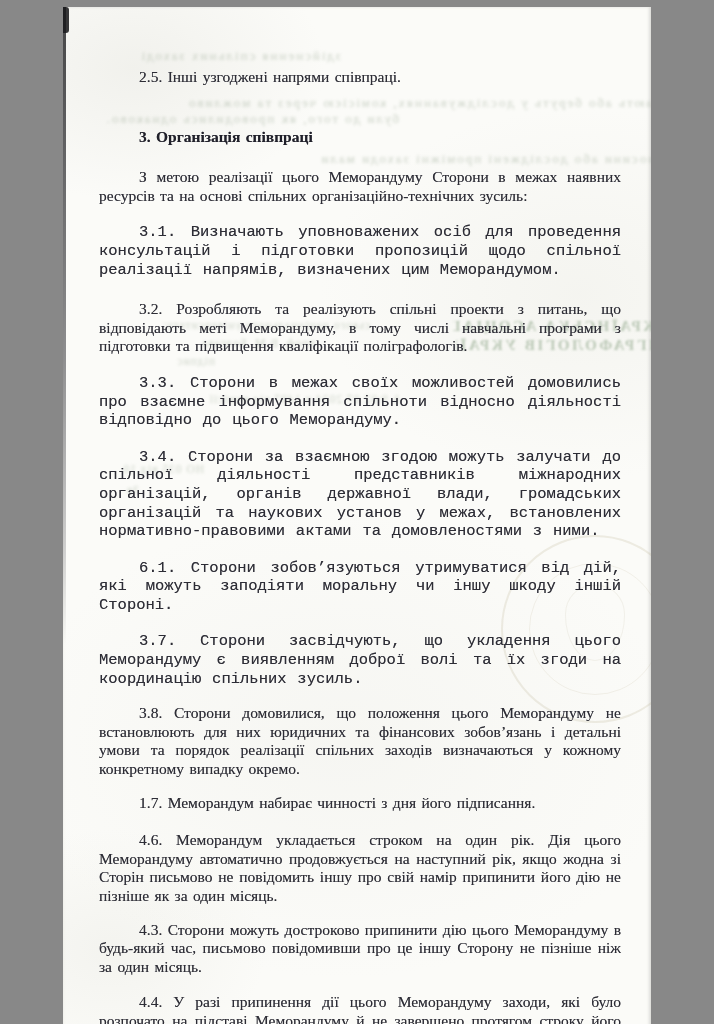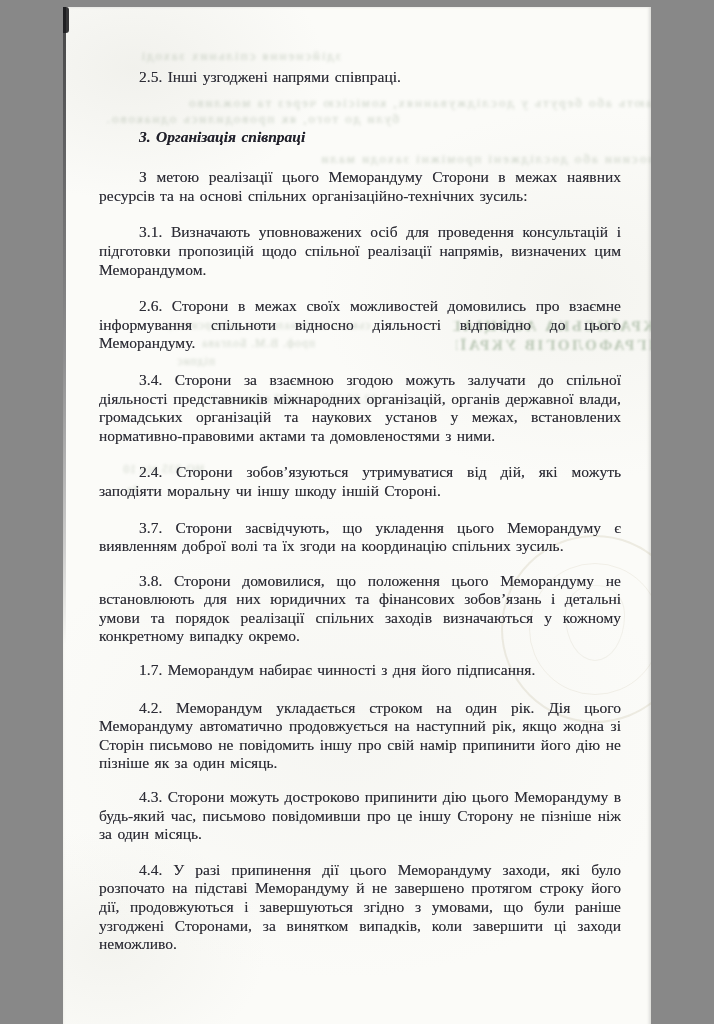--- a/index.html
+++ b/index.html
@@ -25,22 +25,22 @@
     top: 0;
     color: #2d2d36;
     font-size: 15.5px;
     line-height: 18.6px;
     text-align: justify;
     text-shadow: 0 0 0.5px rgba(45,45,55,.55);
     word-spacing: 1.5px;
   }
   .para { margin: 0; text-indent: 40px; }
   .heading { margin: 0; text-indent: 40px; font-weight: bold; color: #20202a; }
-  .mt61 { margin-top: 61px; } .mt41 { margin-top: 41px; font-style: italic; } .mt22 { margin-top: 22px; }
-  .mt21 { margin-top: 21px; } .mt19 { margin-top: 19px; } .mt18 { margin-top: 18px; }
+  .mt61 { margin-top: 61px; } .mt41 { margin-top: 41px; } .mt22 { margin-top: 22px; }
+  .mt21 { margin-top: 21px; } .mt19 { margin-top: 19px; } .mt18 { margin-top: 18px; font-family: Liberation Mono, monospace; }
   .mt17 { margin-top: 17px; } .mt16 { margin-top: 16px; } .mt15 { margin-top: 15px; }
   .mt14 { margin-top: 14px; }
   
   .bleed {
     position: absolute;
     color: #a3b09d;
     transform: scaleX(-1);
     filter: blur(1.5px);
     opacity: .55;
     font-size: 13px;
@@ -131,23 +131,24 @@
   <div class="bleed bleed-caps" style="left:393px; top:330px; width:240px;">ПОЛІГРАФОЛОГІВ УКРАЇНИ</div>
   <div class="bleed bleed-small" style="left:58px; top:386px; width:280px;">А 9:02.07.2024 ч.1497 від комісії</div>
   <div class="bleed bleed-small" style="left:36px; top:456px; width:105px;">НО 035 від 10</div>
   <div class="bleed bleed-small" style="left:36px; top:477px; width:40px;">Зв</div>
 
   <div class="content">
     <p class="para mt61">2.5. Інші узгоджені напрями співпраці.</p>
     <p class="heading mt41">3. Організація співпраці</p>
     <p class="para mt22">З метою реалізації цього Меморандуму Сторони в межах наявних ресурсів та на основі спільних організаційно-технічних зусиль:</p>
     <p class="para mt18">3.1. Визначають уповноважених осіб для проведення консультацій і підготовки пропозицій щодо спільної реалізації напрямів, визначених цим Меморандумом.</p>
-    <p class="para mt18">2.6. Сторони в межах своїх можливостей домовились про взаємне інформування спільноти відносно діяльності відповідно до цього Меморандуму.</p>
+    <p class="para mt21">3.2. Розробляють та реалізують спільні проекти з питань, що відповідають меті Меморандуму, в тому числі навчальні програми з підготовки та підвищення кваліфікації поліграфологів.</p>
+    <p class="para mt18">3.3. Сторони в межах своїх можливостей домовились про взаємне інформування спільноти відносно діяльності відповідно до цього Меморандуму.</p>
     <p class="para mt18">3.4. Сторони за взаємною згодою можуть залучати до спільної діяльності представників міжнародних організацій, органів державної влади, громадських організацій та наукових установ у межах, встановлених нормативно-правовими актами та домовленостями з ними.</p>
-    <p class="para mt18">2.4. Сторони зобов’язуються утримуватися від дій, які можуть заподіяти моральну чи іншу шкоду іншій Стороні.</p>
+    <p class="para mt18">6.1. Сторони зобов’язуються утримуватися від дій, які можуть заподіяти моральну чи іншу шкоду іншій Стороні.</p>
     <p class="para mt18">3.7. Сторони засвідчують, що укладення цього Меморандуму є виявленням доброї волі та їх згоди на координацію спільних зусиль.</p>
     <p class="para mt16">3.8. Сторони домовилися, що положення цього Меморандуму не встановлюють для них юридичних та фінансових зобов’язань і детальні умови та порядок реалізації спільних заходів визначаються у кожному конкретному випадку окремо.</p>
     <p class="para mt15">1.7. Меморандум набирає чинності з дня його підписання.</p>
-    <p class="para mt19">4.2. Меморандум укладається строком на один рік. Дія цього Меморандуму автоматично продовжується на наступний рік, якщо жодна зі Сторін письмово не повідомить іншу про свій намір припинити його дію не пізніше як за один місяць.</p>
+    <p class="para mt19">4.6. Меморандум укладається строком на один рік. Дія цього Меморандуму автоматично продовжується на наступний рік, якщо жодна зі Сторін письмово не повідомить іншу про свій намір припинити його дію не пізніше як за один місяць.</p>
     <p class="para mt15">4.3. Сторони можуть достроково припинити дію цього Меморандуму в будь-який час, письмово повідомивши про це іншу Сторону не пізніше ніж за один місяць.</p>
     <p class="para mt17">4.4. У разі припинення дії цього Меморандуму заходи, які було розпочато на підставі Меморандуму й не завершено протягом строку його дії, продовжуються і завершуються згідно з умовами, що були раніше узгоджені Сторонами, за винятком випадків, коли завершити ці заходи неможливо.</p>
   </div>
 </div>
 
 </body></html>

